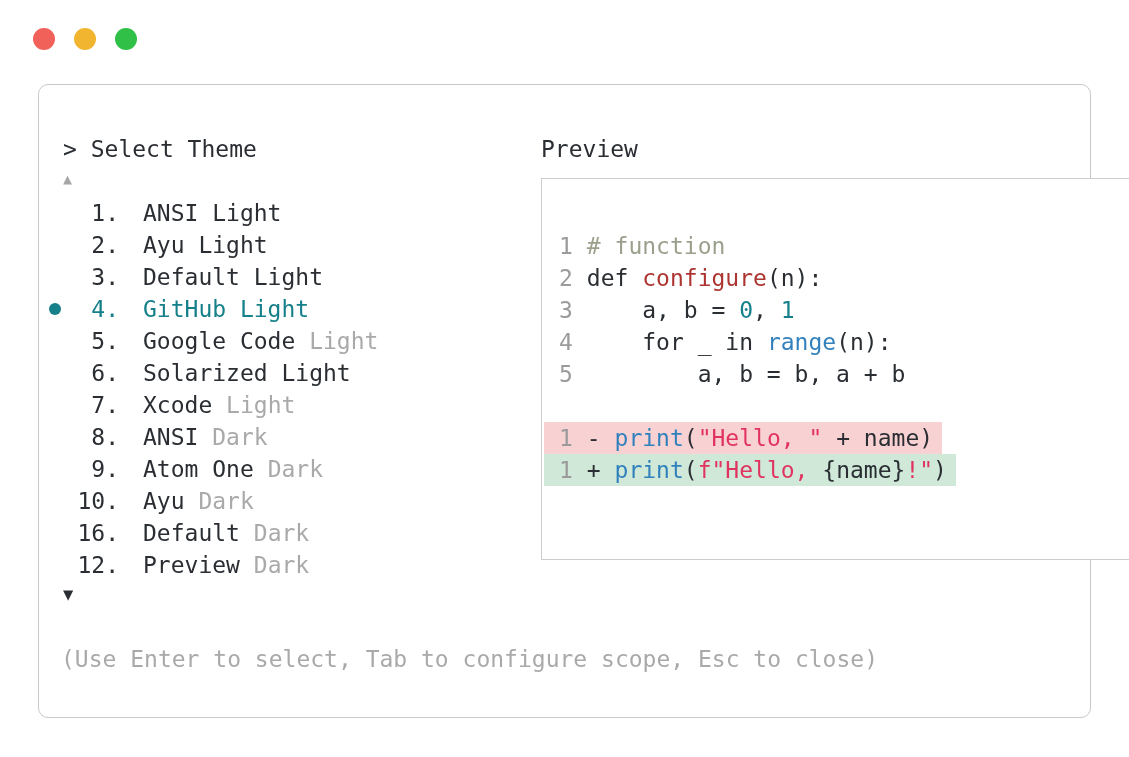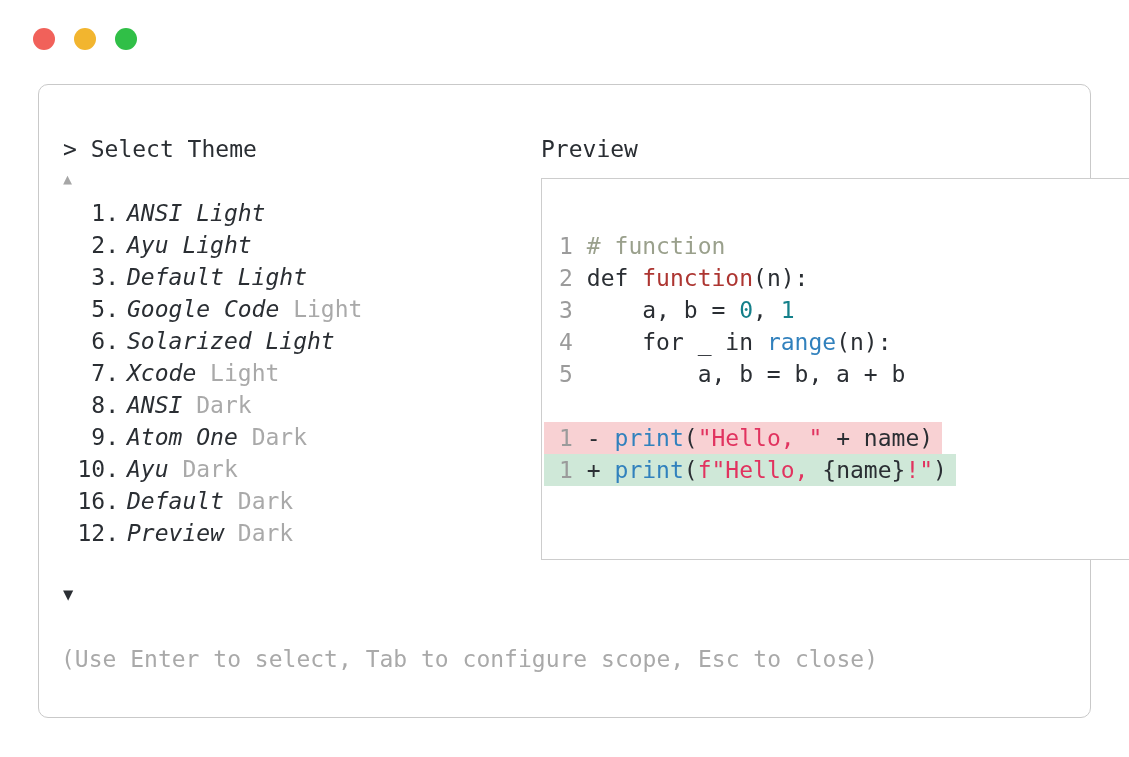--- a/index.html
+++ b/index.html
@@ -13,21 +13,21 @@
        font-family:"DejaVu Sans Mono","Liberation Mono",monospace;}
   .traffic{position:absolute;left:33px;top:28px;display:flex;gap:19px;}
   .dot{width:22px;height:22px;border-radius:50%;}
   .panel{position:absolute;left:38px;top:84px;width:1053px;height:634px;
          border:1.5px solid var(--border);border-radius:10px;background:#fff;box-sizing:border-box;}
   .prompt{position:absolute;left:24px;top:48px;font-size:23px;line-height:32px;color:var(--text);white-space:pre;text-align:right;}
   .scroll-up{position:absolute;left:24px;top:84px;font-size:15px;line-height:20px;color:#a6a6a6;}
   .theme-list{position:absolute;left:24px;top:112px;margin:0;padding:0;list-style:none;}
   .theme-item{height:32px;line-height:32px;font-size:23px;color:var(--text);position:relative;white-space:pre;}
   .theme-item .num{display:inline-block;width:56px;text-align:right;}
-  .theme-item .name{margin-left:8px;font-style:italic;}
+  .theme-item .name{margin-left:24px;}
   .theme-item .suffix{color:var(--muted);}
   .theme-item.selected{color:var(--accent-teal);}
   .bullet{position:absolute;left:-14px;top:10px;width:12px;height:12px;border-radius:50%;background:var(--accent-teal);}
   .scroll-down{position:absolute;left:24px;top:498px;font-size:17px;line-height:22px;color:var(--text);}
   .hint{position:absolute;left:22px;top:558px;font-size:23px;line-height:32px;color:var(--muted);white-space:pre;}
   .preview-title{position:absolute;left:502px;top:48px;font-size:23px;line-height:32px;color:var(--text);}
   .preview-box{position:absolute;left:502px;top:93px;width:604px;height:382px;box-sizing:border-box;
                border:1.5px solid #cdcdcd;background:#fff;overflow:hidden;}
   .code{padding-top:51px;font-size:23px;}
   .code-row{height:32px;line-height:32px;white-space:pre;padding-left:17px;color:var(--text);}
@@ -52,37 +52,38 @@
     <span class="dot" style="background: rgb(48, 191, 71);"></span>
   </div>
 
 <div class="panel">
   <div class="prompt">&gt; Select Theme</div>
   <div class="scroll-up">▲</div>
   <ul class="theme-list">
       <li class="theme-item"><span class="num">1.</span><span class="name">ANSI Light</span></li>
       <li class="theme-item"><span class="num">2.</span><span class="name">Ayu Light</span></li>
       <li class="theme-item"><span class="num">3.</span><span class="name">Default Light</span></li>
+      <li class="theme-item selected"><span class="bullet"></span><span class="num">4.</span><span class="name">GitHub Light</span></li>
       <li class="theme-item"><span class="num">5.</span><span class="name">Google Code</span><span class="suffix"> Light</span></li>
       <li class="theme-item"><span class="num">6.</span><span class="name">Solarized Light</span></li>
       <li class="theme-item"><span class="num">7.</span><span class="name">Xcode</span><span class="suffix"> Light</span></li>
       <li class="theme-item"><span class="num">8.</span><span class="name">ANSI</span><span class="suffix"> Dark</span></li>
       <li class="theme-item"><span class="num">9.</span><span class="name">Atom One</span><span class="suffix"> Dark</span></li>
       <li class="theme-item"><span class="num">10.</span><span class="name">Ayu</span><span class="suffix"> Dark</span></li>
       <li class="theme-item"><span class="num">16.</span><span class="name">Default</span><span class="suffix"> Dark</span></li>
       <li class="theme-item"><span class="num">12.</span><span class="name">Preview</span><span class="suffix"> Dark</span></li>
     </ul>
   <div class="scroll-down">▼</div>
   <div class="hint">(Use Enter to select, Tab to configure scope, Esc to close)</div>
 
   <div class="preview-title">Preview</div>
   <div class="preview-box">
     <div class="code">
         <div class="code-row"><span class="lnum">1</span><span class="tok-comment"># function</span></div>
-        <div class="code-row"><span class="lnum">2</span><span class="tok-text">def </span><span class="tok-function">function</span><span class="tok-text">(n):</span></div>
+        <div class="code-row"><span class="lnum">2</span><span class="tok-text">def </span><span class="tok-function">configure</span><span class="tok-text">(n):</span></div>
         <div class="code-row"><span class="lnum">3</span><span class="tok-text">    a, b = </span><span class="tok-number">0</span><span class="tok-text">, </span><span class="tok-number">1</span></div>
         <div class="code-row"><span class="lnum">4</span><span class="tok-text">    for _ in </span><span class="tok-builtin">range</span><span class="tok-text">(n):</span></div>
         <div class="code-row"><span class="lnum">5</span><span class="tok-text">        a, b = b, a + b</span></div>
         <div class="code-row blank"></div>
         <div class="diff-row"><span class="diff-bg removed"><span class="lnum">1</span><span class="tok-text">- </span><span class="tok-builtin">print</span><span class="tok-text">(</span><span class="tok-string">"Hello, "</span><span class="tok-text"> + name)</span></span></div>
         <div class="diff-row"><span class="diff-bg added"><span class="lnum">1</span><span class="tok-text">+ </span><span class="tok-builtin">print</span><span class="tok-text">(</span><span class="tok-string">f"Hello, </span><span class="tok-text">{name}</span><span class="tok-string">!"</span><span class="tok-text">)</span></span></div>
       </div>
   </div>
 </div>
 

